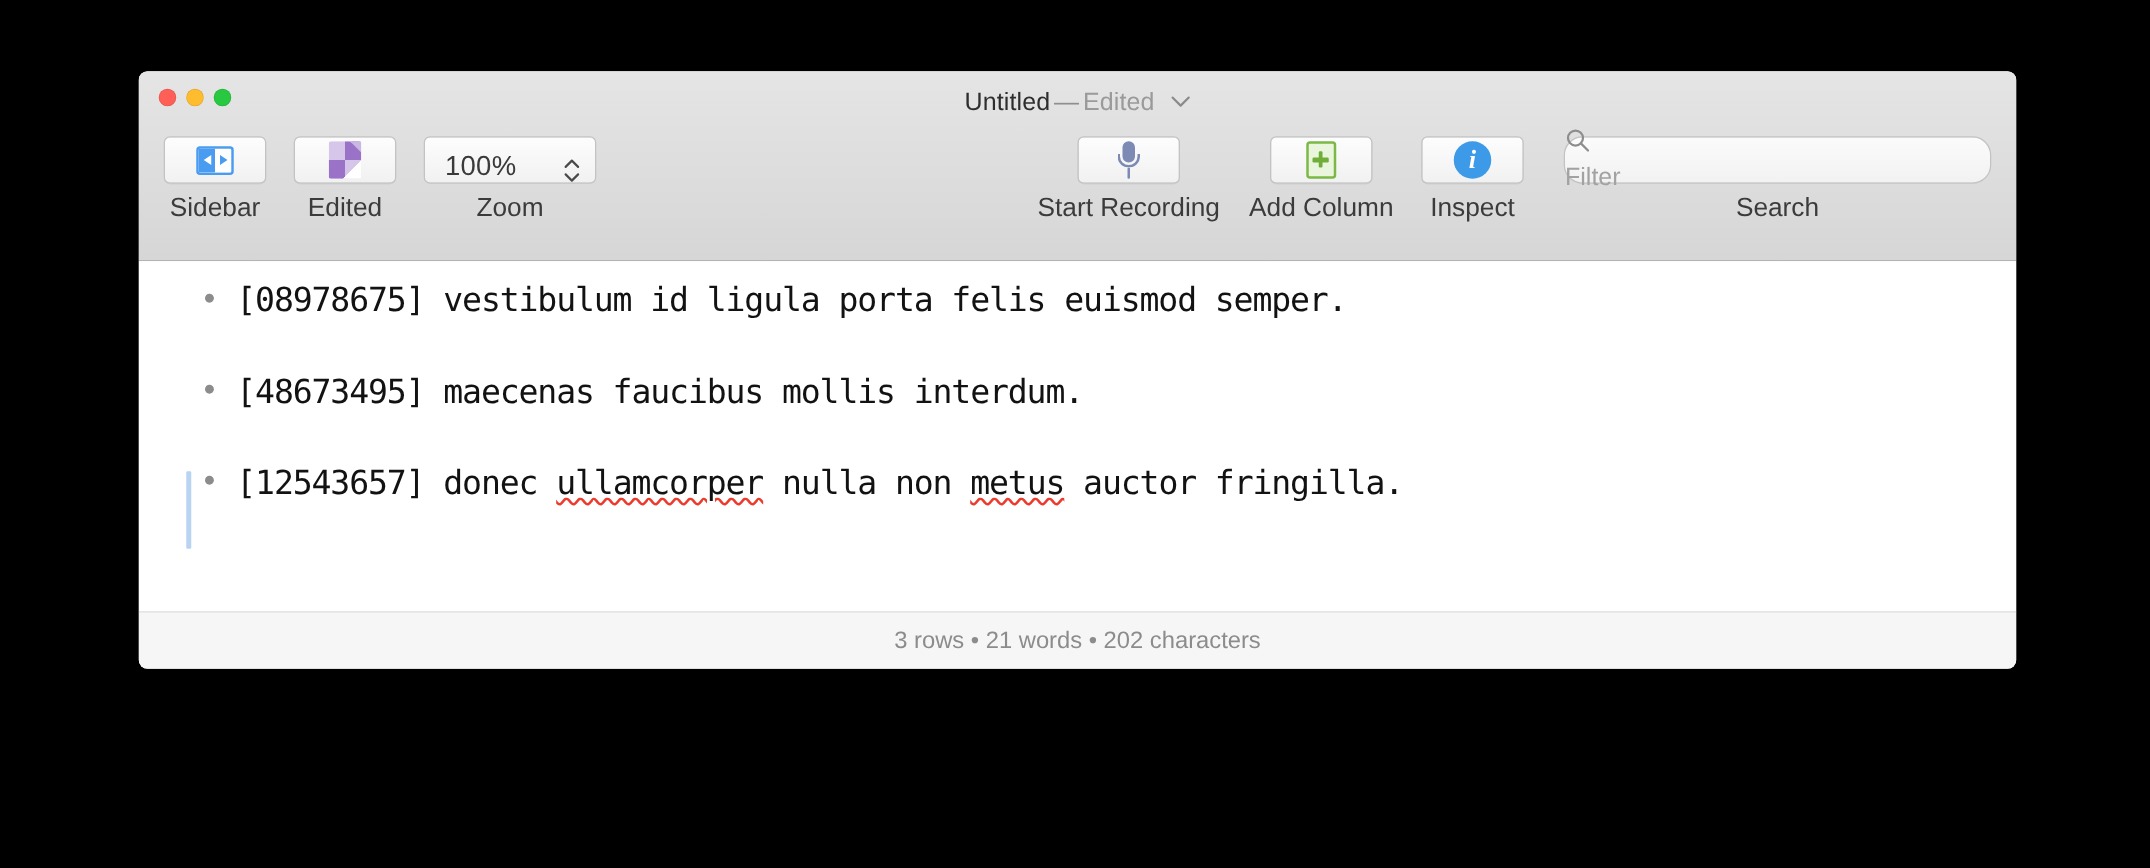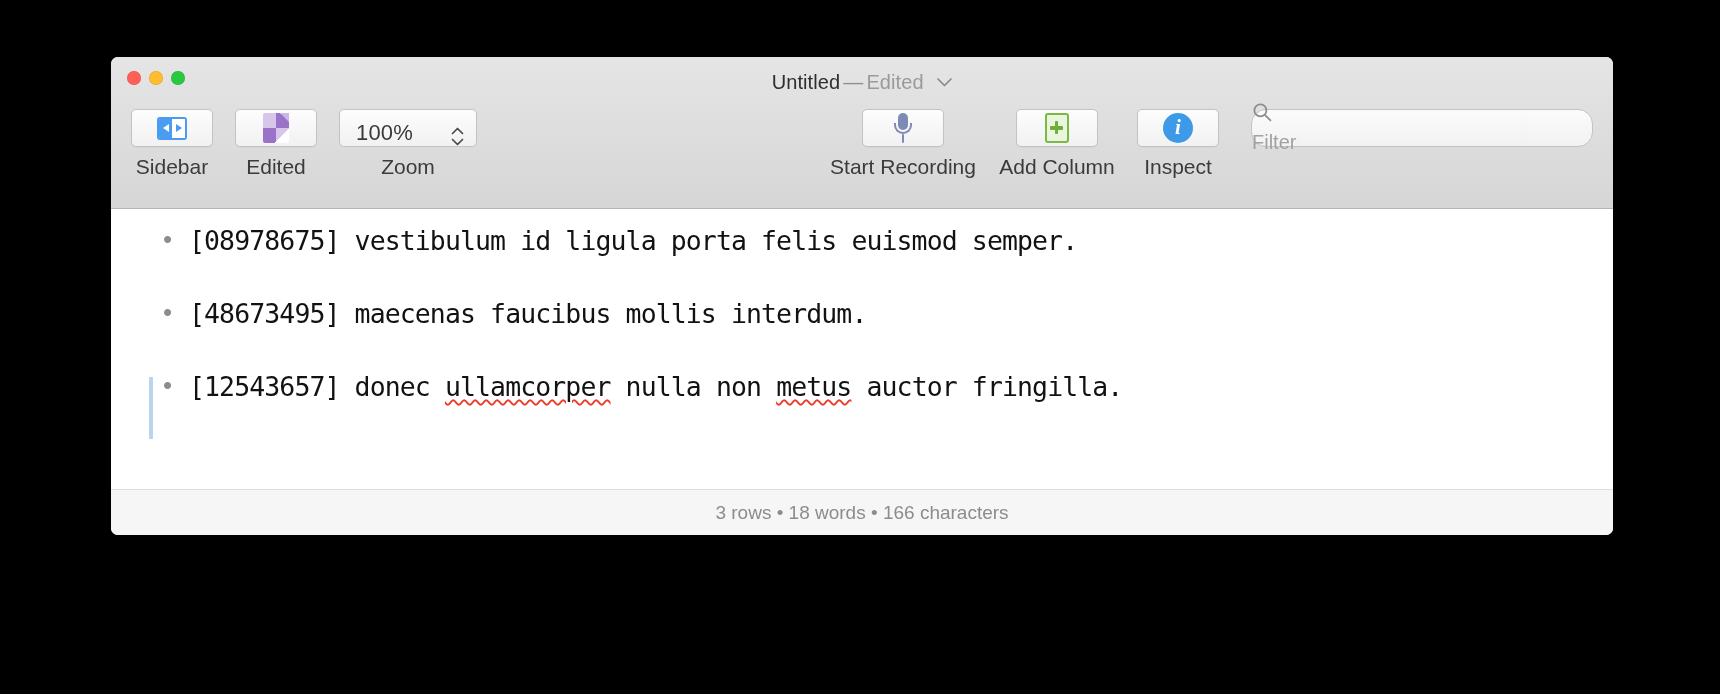--- a/index.html
+++ b/index.html
@@ -409,20 +409,21 @@
       <div class="tb-item" style="left:1140px; top:4px; width:342px;">
         <div class="search-field">
           <span class="search-icon-glyph">
             <svg width="20" height="20" viewBox="0 0 20 20" fill="none" xmlns="http://www.w3.org/2000/svg">
               <circle cx="8.4" cy="8.4" r="6" stroke="#8d8d8d" stroke-width="1.8"></circle>
               <path d="M12.9 12.9 L18.4 18.4" stroke="#8d8d8d" stroke-width="1.8" stroke-linecap="round"></path>
             </svg>
           </span>
           <span class="search-placeholder">Filter</span>
         </div>
+        <div class="tb-label">Search</div>
       </div>
 
     </div>
   </div>
 
   <div class="doc-body">
 
     <div class="doc-line">
       <span class="bullet">•</span>
       <span class="text">[08978675] vestibulum id ligula porta felis euismod semper.</span>
@@ -435,16 +436,16 @@
 
     <div class="doc-line">
       <span class="change-bar"></span>
       <span class="bullet">•</span>
       <span class="text"><span>[12543657] donec </span><span class="misspelled">ullamcorper</span><span> nulla non </span><span class="misspelled">metus</span><span> auctor fringilla.</span></span>
     </div>
 
   </div>
 
   <div class="status-bar">
-    <span class="status-text">3 rows • 18 words • 166 characters</span>
+    <span class="status-text">3 rows • 21 words • 202 characters</span>
   </div>
 
 </div>
 
 </body></html>

